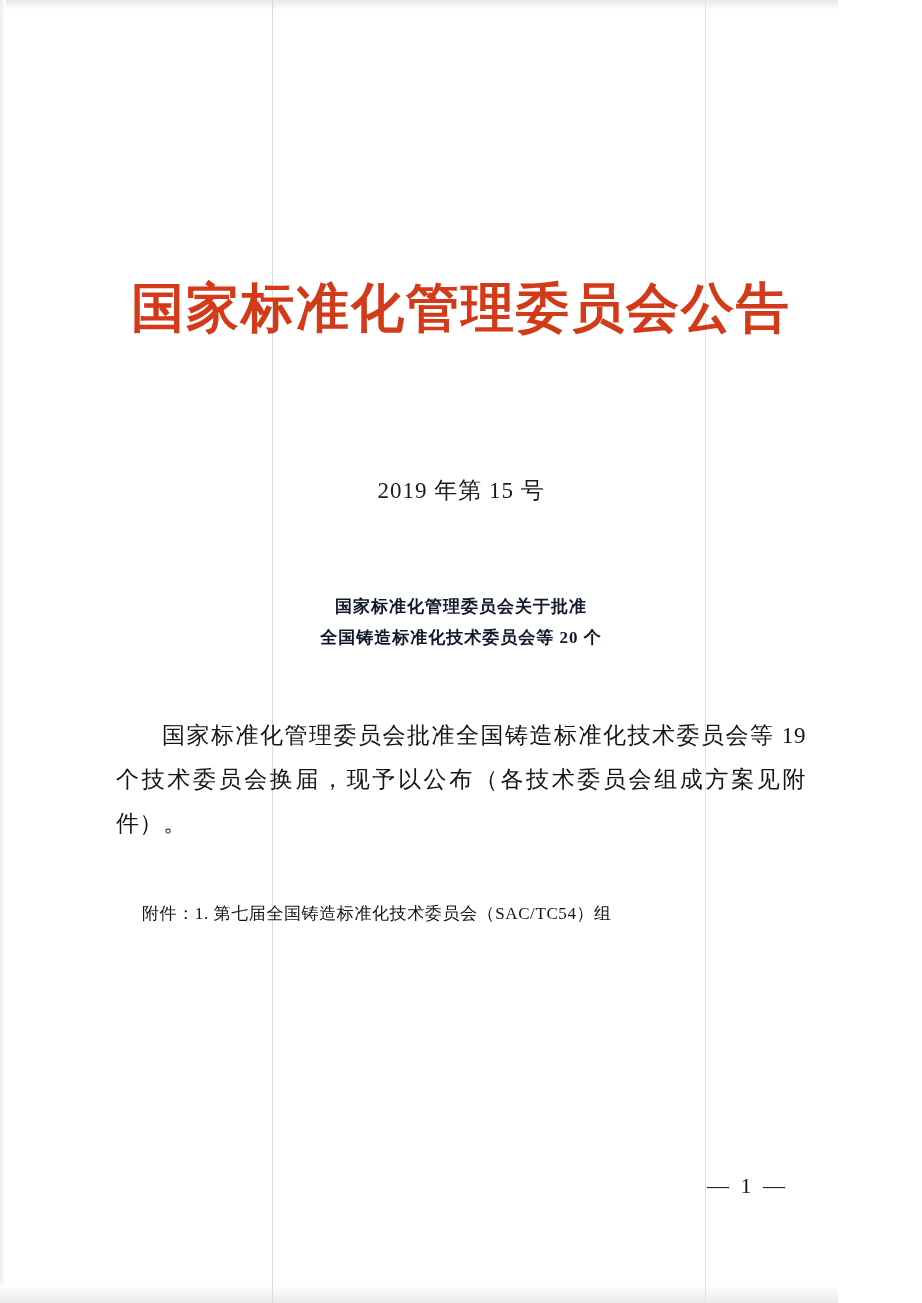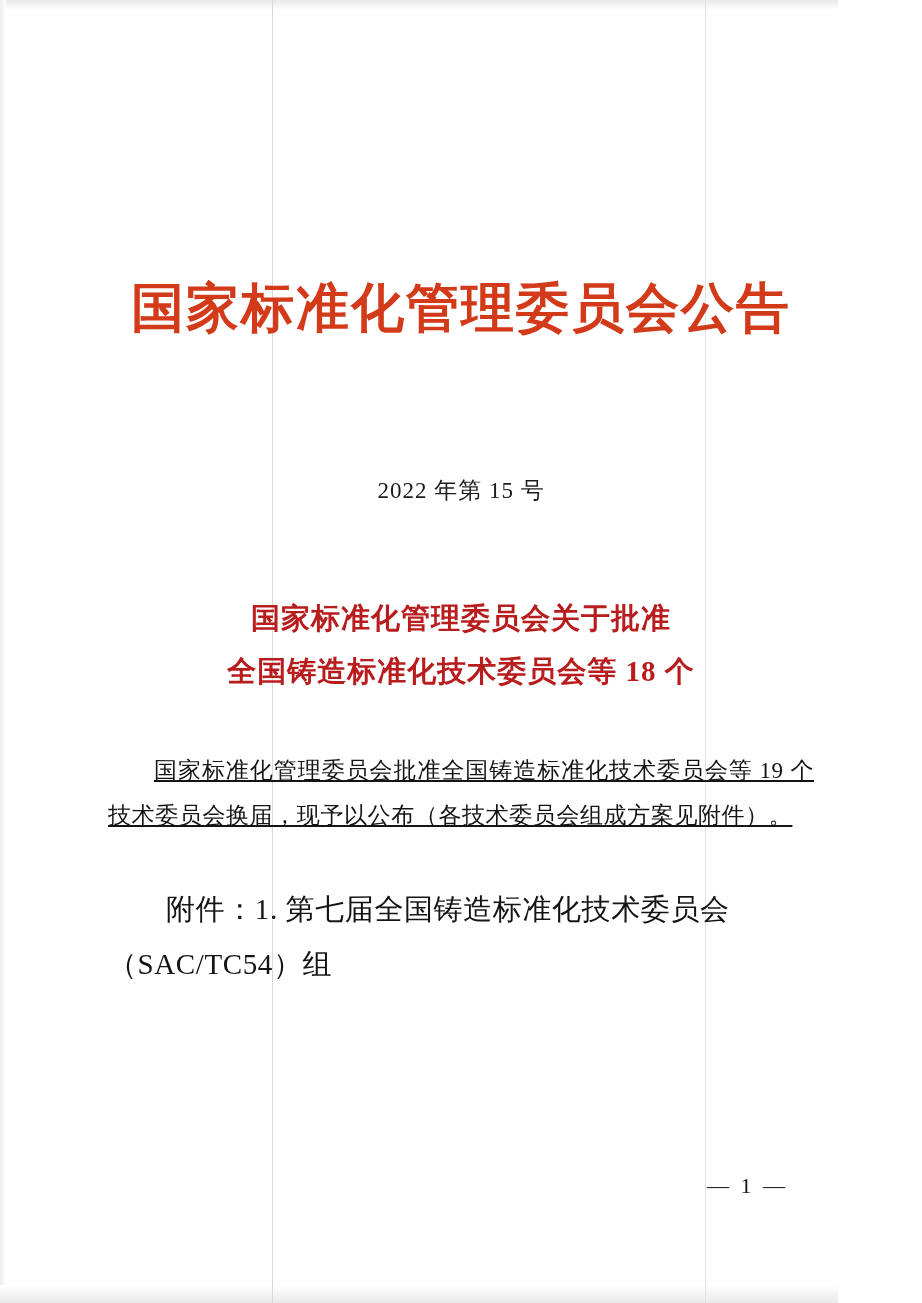--- a/index.html
+++ b/index.html
@@ -76,48 +76,47 @@
     font-size: 23px;
     color: #1b1b1b;
     letter-spacing: 1px;
   }
 
   .subject {
     margin: 0;
     padding-top: 86px;
     text-align: center;
     font-weight: bold;
-    font-size: 29px;
+    font-size: 17px;
     line-height: 1.82;
-    color: #b91c1c;
+    color: #0f172a;
     letter-spacing: 1px;
   }
   .subject .line { display: block; }
 
   .body-para {
-    margin: 0;
+    margin: 8px;
     font-size: 23px;
     line-height: 1.92;
     color: #141414;
     text-align: justify;
     letter-spacing: 0.6px;
-    text-decoration: underline;
   }
   .body-para.first {
     padding-top: 52px;
     text-indent: 2em;
   }
   .body-para.second {
     padding-top: 2px;
     text-indent: 2em;
   }
   .attachment {
     margin: 0;
     padding-top: 44px;
-    font-size: 29px;
+    font-size: 17px;
     line-height: 1.92;
     color: #141414;
     text-indent: 2em;
     letter-spacing: 0.6px;
   }
   .attachment .cont {
     display: block;
     text-indent: 3.6em;
   }
 
@@ -139,25 +138,25 @@
   <div class="scan-edge-left"></div>
   <div class="scan-edge-bottom"></div>
 
   <div class="fold left"></div>
   <div class="fold right"></div>
 
   <div class="content">
 
     <h1 class="doc-title">国家标准化管理委员会公告</h1>
 
-    <p class="doc-number">2022 年第 15 号</p>
+    <p class="doc-number">2019 年第 15 号</p>
 
     <h2 class="subject">
       <span class="line">国家标准化管理委员会关于批准</span>
-      <span class="line">全国铸造标准化技术委员会等 18 个</span>
+      <span class="line">全国铸造标准化技术委员会等 20 个</span>
     </h2>
 
     <p class="body-para first">国家标准化管理委员会批准全国铸造标准化技术委员会等 19 个技术委员会换届，现予以公布（各技术委员会组成方案见附件）。</p>
 
 
     <p class="attachment">
       <span>附件：1. 第七届全国铸造标准化技术委员会（SAC/TC54）组</span>
     </p>
 
     <div class="page-number">— 1 —</div>

